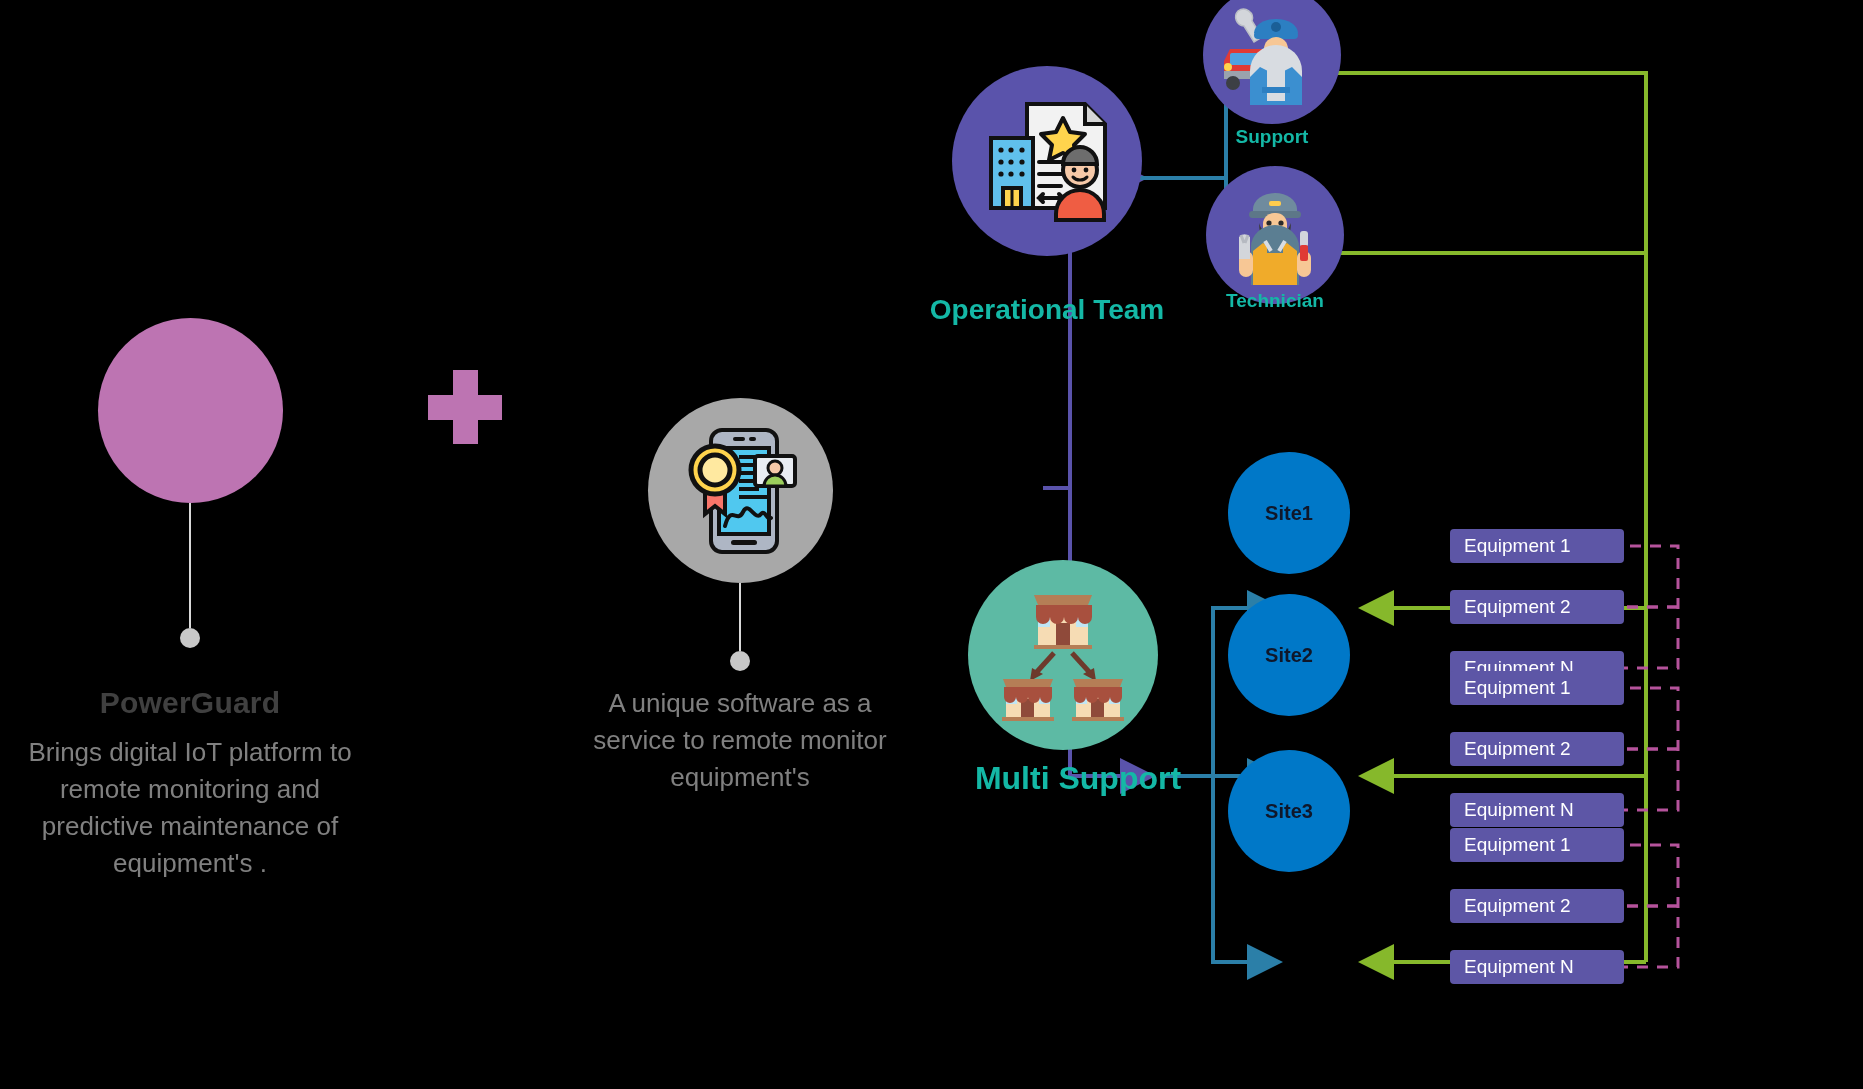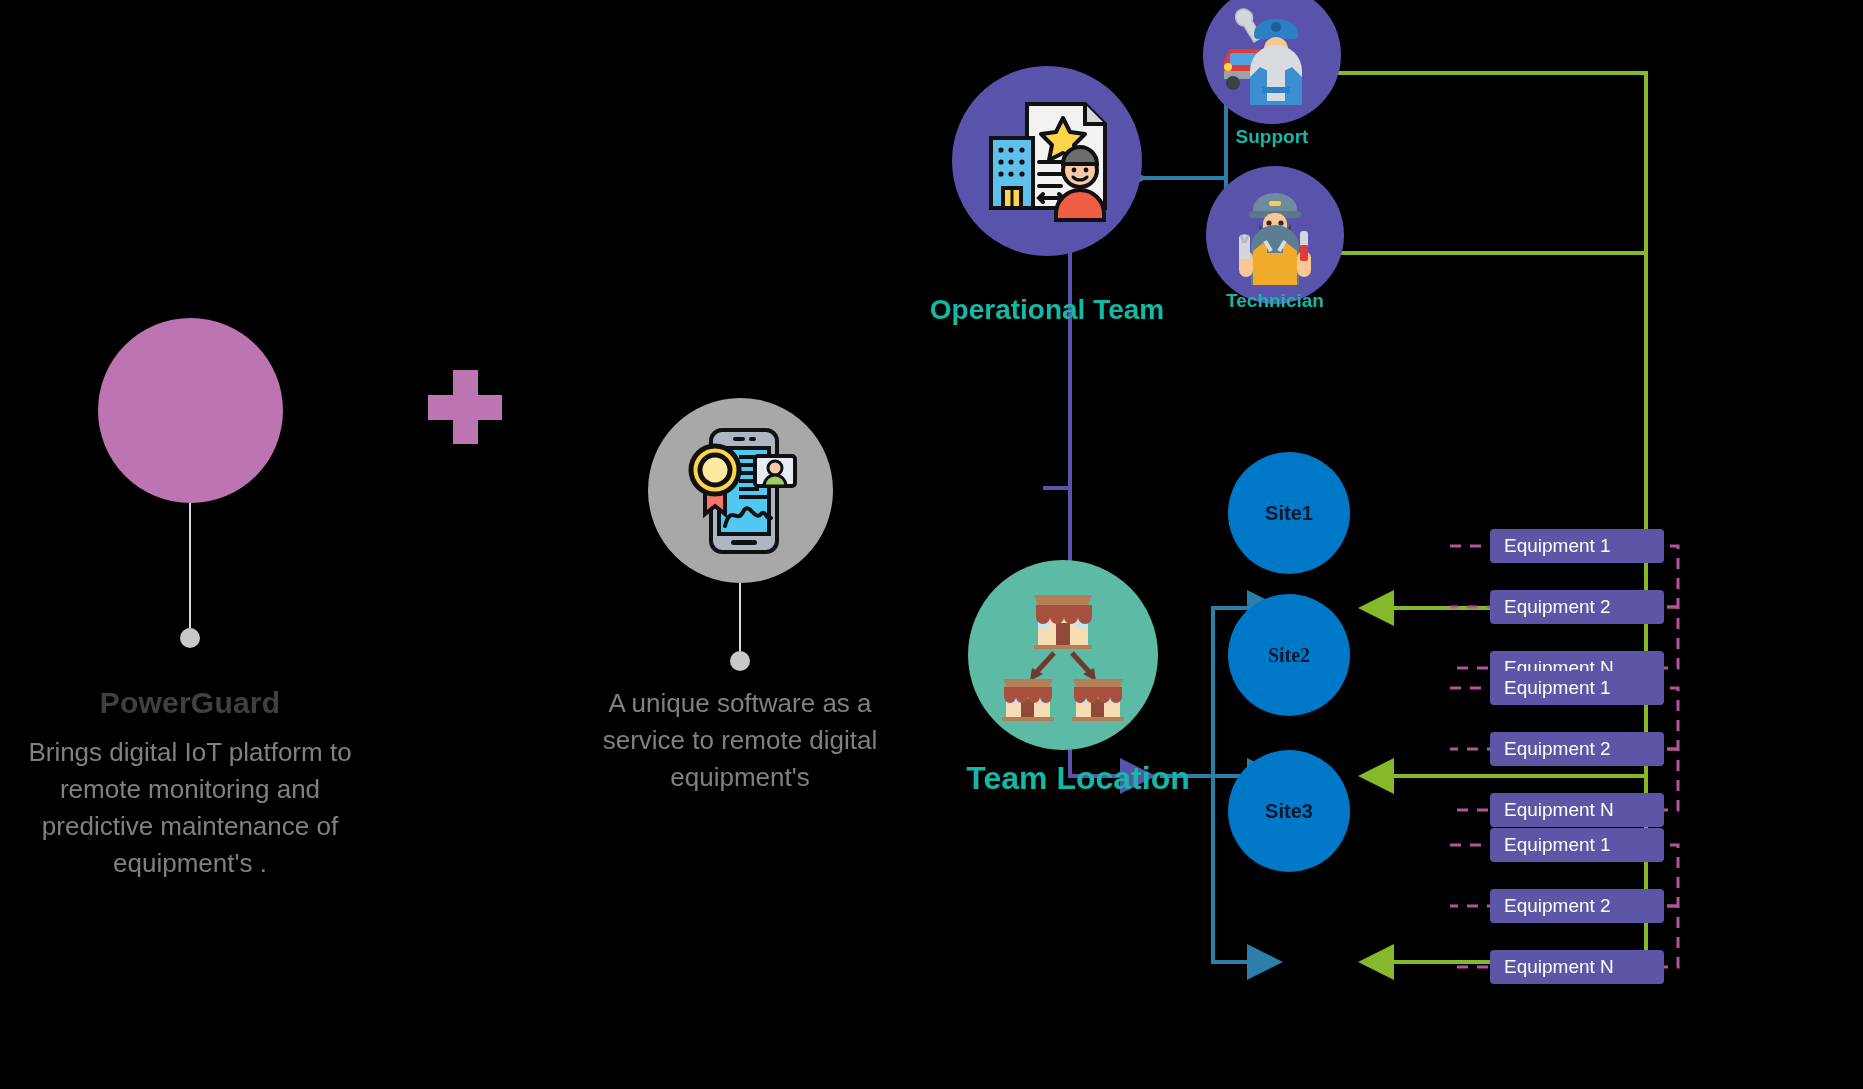--- a/index.html
+++ b/index.html
@@ -50,28 +50,28 @@
   #support-cap{left:1162px;top:126px;width:220px;font-size:19px;}
 
   #technician{left:1206px;top:166px;width:138px;height:138px;background:#5a53ab;}
   #technician-cap{left:1165px;top:290px;width:220px;font-size:19px;}
 
   #multiloc{left:968px;top:560px;width:190px;height:190px;background:#5dbaa4;}
   #multiloc-cap{left:893px;top:760px;width:370px;font-size:32px;}
 
   .site{background:#0078c8;color:#0f172a;font-weight:bold;font-size:20px;}
   #site1{left:1228px;top:452px;width:122px;height:122px;}
-  #site2{left:1228px;top:594px;width:122px;height:122px;font-family:Liberation Serif, serif;}
+  #site2{left:1228px;top:594px;width:122px;height:122px;}
   #site3{left:1228px;top:750px;width:122px;height:122px;}
 
   
   .equip{
     position:absolute;background:#5d56a6;color:#fff;border-radius:4px;
     font-size:19px;display:flex;align-items:center;padding-left:14px;
-    width:160px;height:34px;left:1450px;margin-left:40px;
+    width:160px;height:34px;left:1450px;
   }
 
   
   .ico{display:block;}
 </style>
 </head>
 <body>
 
 <div id="stage">
 
@@ -171,21 +171,21 @@
         <circle cx="34" cy="44" r="24" fill="#ffd44d" stroke="#111" stroke-width="5"></circle>
         <circle cx="34" cy="44" r="15" fill="#ffe9a0" stroke="#111" stroke-width="5"></circle>
 
         <rect x="74" y="30" width="40" height="30" rx="3" fill="#e9edf2" stroke="#111" stroke-width="4"></rect>
         <circle cx="94" cy="42" r="7" fill="#f6c9a8" stroke="#111" stroke-width="3"></circle>
         <path d="M83,60 a11,11 0 0 1 22,0 z" fill="#9ccf5c" stroke="#111" stroke-width="3"></path>
       </svg>
     </div>
     <div class="stem"></div>
     <div class="dot"></div>
-    <div class="p-desc">A unique software as a service to remote digital equipment's</div>
+    <div class="p-desc">A unique software as a service to remote monitor equipment's</div>
   </div>
 
   <div class="node" id="op-team">
     <svg class="ico" width="140" height="130" viewBox="0 0 140 130">
 
       <path d="M50,8 L108,8 L128,28 L128,112 L50,112 z" fill="#f2f2f2" stroke="#111" stroke-width="4"></path>
       <path d="M108,8 L108,28 L128,28" fill="#d6d6d6" stroke="#111" stroke-width="4"></path>
       <path d="M86,22 l7,14 l15,2 l-11,11 l3,15 l-14,-7 l-14,7 l3,-15 l-11,-11 l15,-2 z" fill="#ffd44d" stroke="#111" stroke-width="4" stroke-linejoin="round"></path>
       <g stroke="#111" stroke-width="4" stroke-linecap="round">
         <path d="M62,66 L110,66"></path>
@@ -306,21 +306,21 @@
         <rect x="88" y="100" width="44" height="34" fill="#f6dcb4"></rect>
         <rect x="88" y="108" width="11" height="11" fill="#bfe6f5"></rect>
         <rect x="121" y="108" width="11" height="11" fill="#bfe6f5"></rect>
         <rect x="103" y="114" width="13" height="20" fill="#8f4a3a"></rect>
         <path d="M85,94 L135,94 L132,102 L88,102 z" fill="#b57e56"></path>
         <path d="M86,102 h48 v10 a6,6 0 0 1 -12,0 a6,6 0 0 1 -12,0 a6,6 0 0 1 -12,0 a6,6 0 0 1 -12,0 z" fill="#a8503e"></path>
         <rect x="84" y="132" width="52" height="4" fill="#b57e56"></rect>
       </g>
     </svg>
   </div>
-  <div class="node-cap" id="multiloc-cap">Team Location</div>
+  <div class="node-cap" id="multiloc-cap">Multi Support</div>
 
   <div class="node site" id="site1">Site1</div>
   <div class="node site" id="site2">Site2</div>
   <div class="node site" id="site3">Site3</div>
 
   <div class="equip" style="top:529px">Equipment 1</div>
   <div class="equip" style="top:590px">Equipment 2</div>
   <div class="equip" style="top:651px">Equipment N</div>
 
   <div class="equip" style="top:671px">Equipment 1</div>

